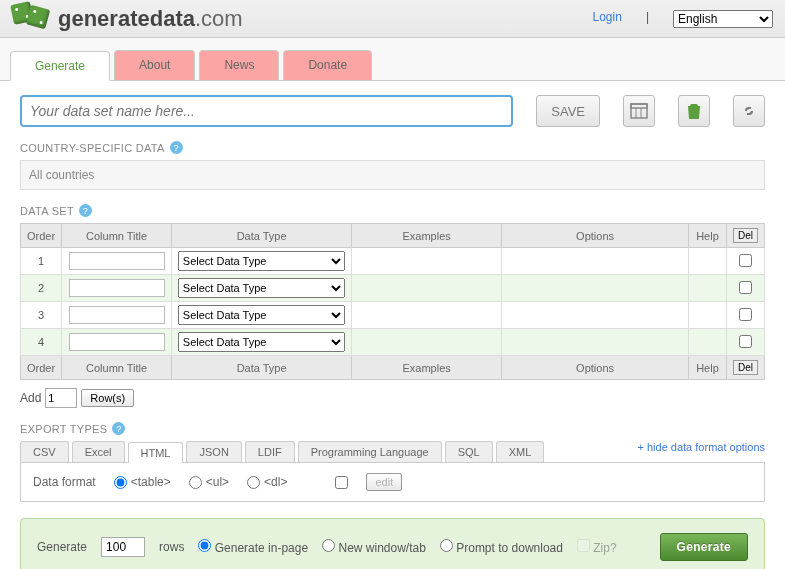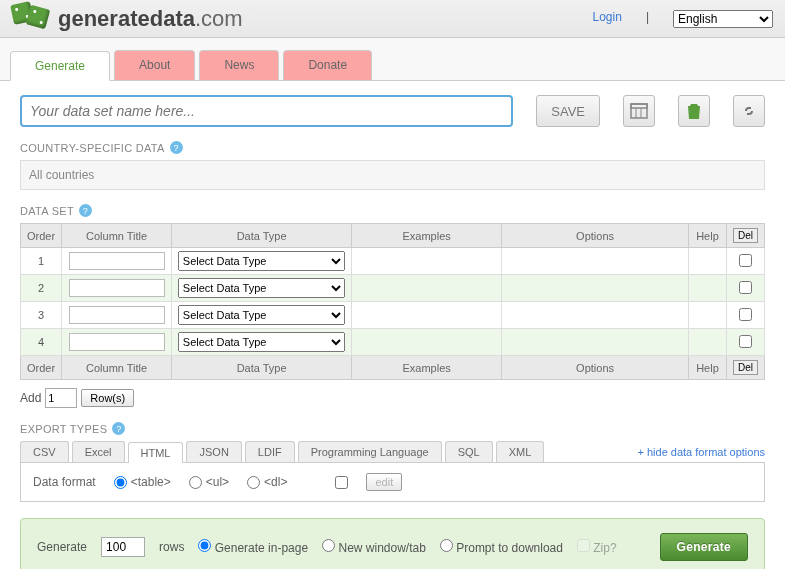--- a/index.html
+++ b/index.html
@@ -32,21 +32,21 @@
 .data-table th { background:#e9e9e9; border:1px solid #ccc; padding:4px 6px; font-weight:normal; color:#666; }
 .data-table td { border:1px solid #ddd; padding:3px 4px; text-align:center; }
 .data-table tr.even td { background:#eef8ea; }
 .data-table input[type=text] { width:95%; height:18px; font-size:11px; border:1px solid #bbb; padding:1px 3px; }
 .data-table select { width:98%; font-size:11px; height:20px; }
 .col-order { width:40px; } .col-title { width:110px; } .col-type { width:180px; } .col-ex { width:150px; } .col-opt { } .col-help { width:38px; } .col-del { width:32px; }
 .del-btn { font-size:10px; padding:1px 4px; border:1px solid #999; background:#eee; cursor:pointer; }
 .add-row { margin-top:8px; display:flex; align-items:center; gap:4px; }
 .add-row input { width:32px; height:20px; font-size:11px; text-align:left; padding:2px; border:1px solid #aaa; }
 .add-row button, .small-btn { font-size:11px; padding:2px 8px; border:1px solid #999; background:linear-gradient(#fff,#e8e8e8); border-radius:2px; cursor:pointer; }
-.export-tabs { display:flex; gap:3px; margin-top:6px; align-items:center; }
+.export-tabs { display:flex; gap:3px; margin-top:6px; }
 .etab { padding:4px 12px; background:#eee; border:1px solid #ccc; border-bottom:none; border-radius:3px 3px 0 0; font-size:11px; color:#666; cursor:pointer; }
 .etab.active { background:#fff; position:relative; top:1px; }
 .export-panel { border:1px solid #ccc; padding:10px 12px; background:#fff; font-size:12px; color:#666; display:flex; align-items:center; gap:18px; flex-wrap:wrap; }
 .export-panel label { display:flex; align-items:center; gap:4px; }
 .hide-link { margin-left:auto; font-size:11px; color:#3b7bd6; cursor:pointer; }
 .gen-row { margin-top:16px; padding:14px 16px; background:#e5f3dc; border:1px solid #b8d8a2; border-radius:4px; display:flex; align-items:center; gap:14px; font-size:12px; color:#555; flex-wrap:wrap; }
 .gen-row input[type=text] { width:44px; height:20px; text-align:left; padding:2px 4px; border:1px solid #aaa; font-size:12px; }
 .gen-row .radios { display:flex; align-items:flex-end; gap:14px; }
 .gen-btn { margin-left:auto; background:linear-gradient(#7ab65a,#4c8a2f); border:1px solid #3f7627; color:#fff; font-weight:bold; padding:6px 16px; border-radius:3px; font-size:12px; cursor:pointer; letter-spacing:0.3px; text-shadow:0 -1px 0 rgba(0,0,0,.3); }
 svg.cal { width:20px; height:20px; } svg.cal rect{fill:none;stroke:#888;stroke-width:1.5}

